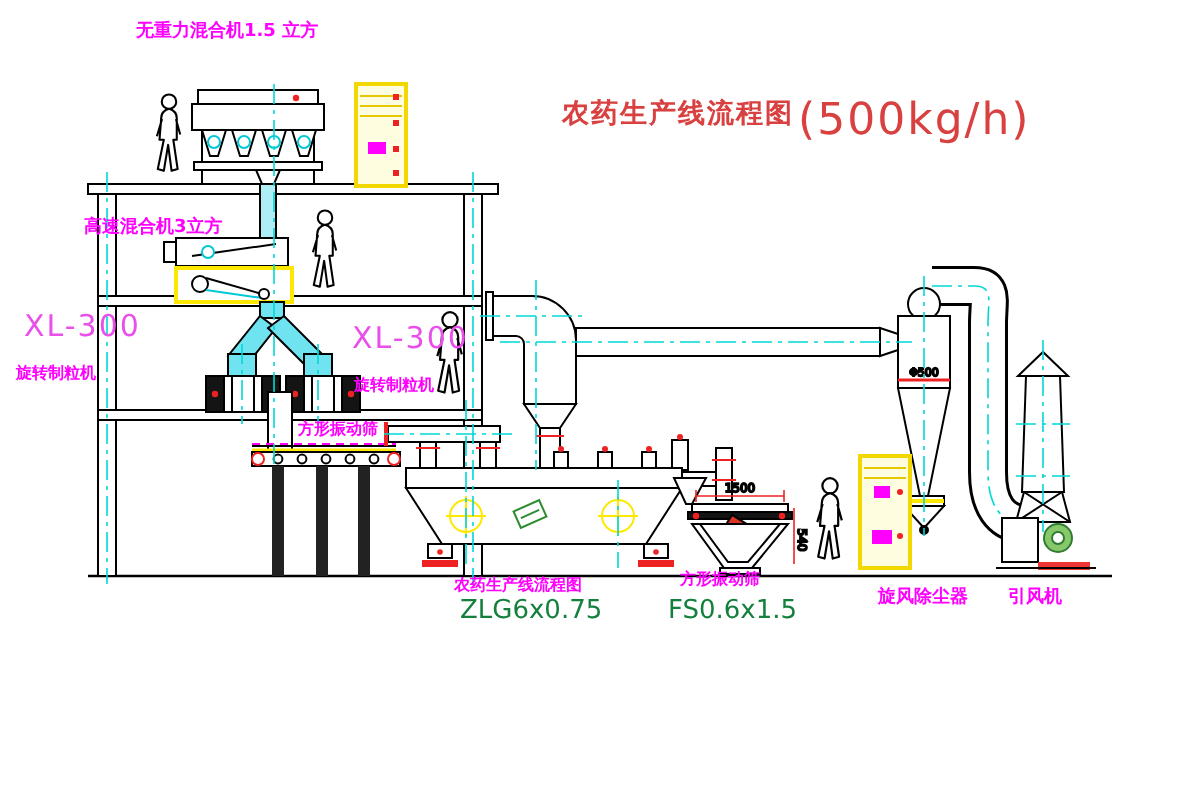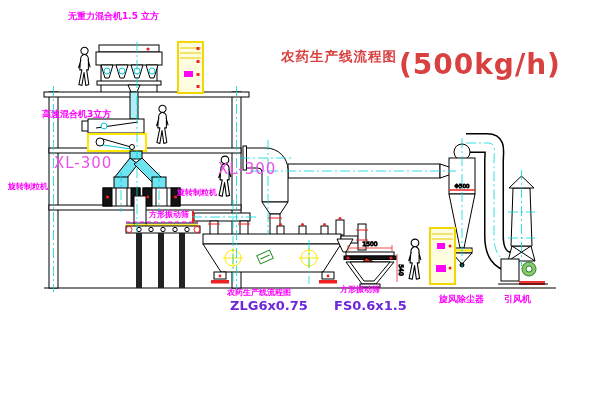--- a/index.html
+++ b/index.html
@@ -1,27 +1,27 @@
 <!DOCTYPE html>
 <html><head>
 <meta charset="utf-8">
 <style>
   html,body{margin:0;padding:0;background:#ffffff;}
   #stage{position:relative;width:600px;height:403px;background:#fff;overflow:hidden;
          font-family:"DejaVu Sans",sans-serif;}
   #stage svg{position:absolute;left:0;top:0;}
   .lbl{position:absolute;white-space:nowrap;line-height:1;pointer-events:none;}
-  .model{color:#e950e9;font-size:15px;letter-spacing:1px;margin-left:42px;}
+  .model{color:#e950e9;font-size:15px;letter-spacing:1px;}
   .sub{color:#ff00ff;font-size:8px;font-weight:bold;}
   .devname{color:#ff00ff;font-size:8px;font-weight:bold;}
-  .devmodel{color:#6d28d9;font-size:13px;font-weight:bold;}
+  .devmodel{color:#15803d;font-size:13px;}
   .toplabel{color:#ff00ff;font-size:9px;font-weight:bold;}
   #title{position:absolute;left:281px;top:48px;display:flex;align-items:flex-start;color:#d94040;}
   #title .cn{font-size:13.5px;font-weight:bold;letter-spacing:1px;}
-  #title .cap{font-size:28px;font-weight:700;letter-spacing:1px;margin-left:2px;}
+  #title .cap{font-size:22px;font-weight:400;letter-spacing:1px;margin-left:2px;}
 </style>
 </head>
 <body>
 
 <div id="stage">
 
 <svg width="600" height="403" viewBox="0 0 600 403">
 
   <line x1="44" y1="288" x2="556" y2="288" stroke="#000" stroke-width="1.2"></line>
 

